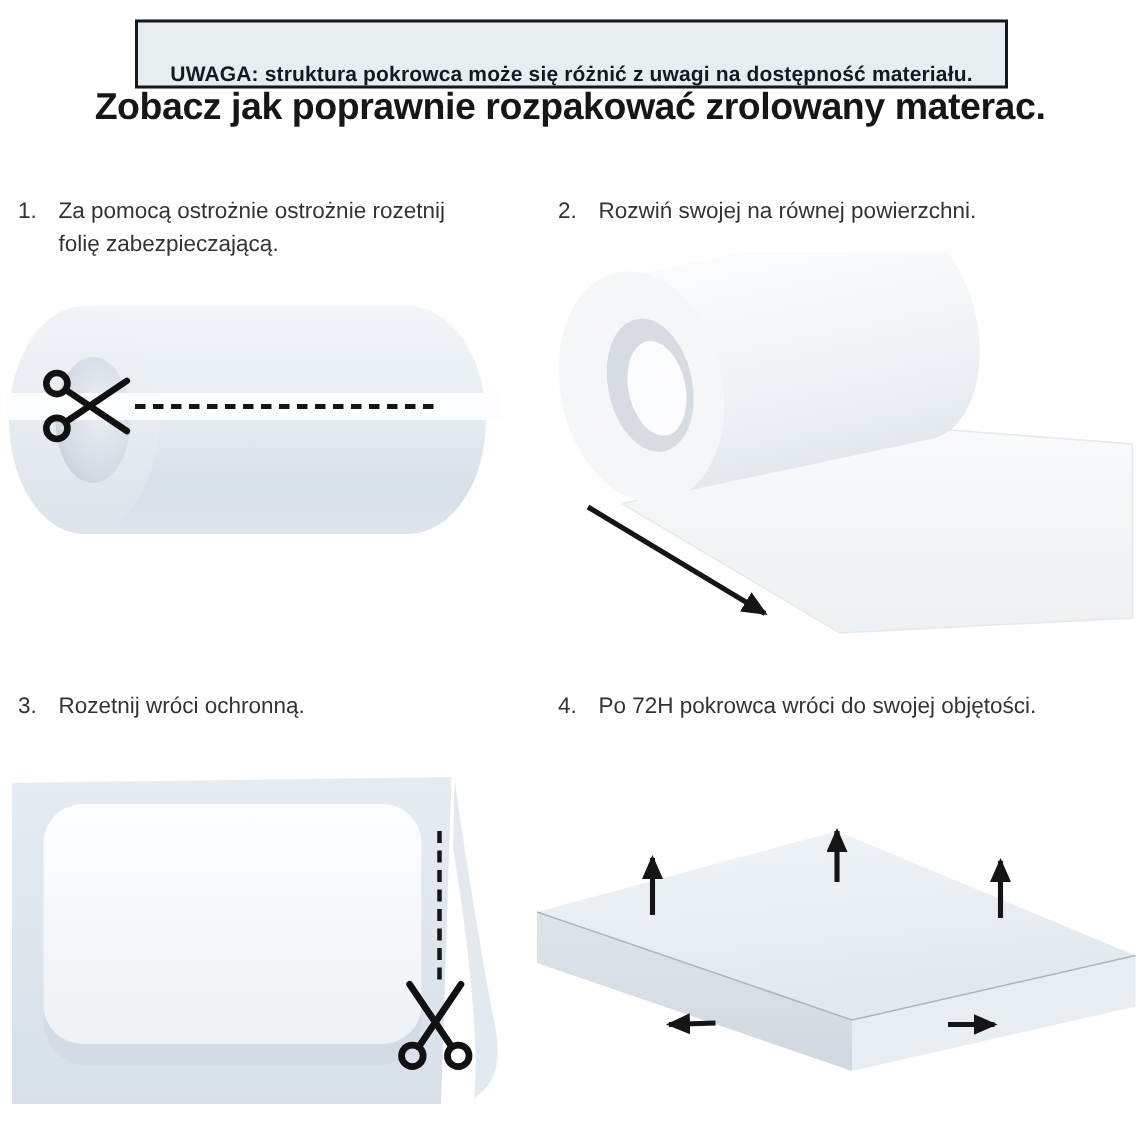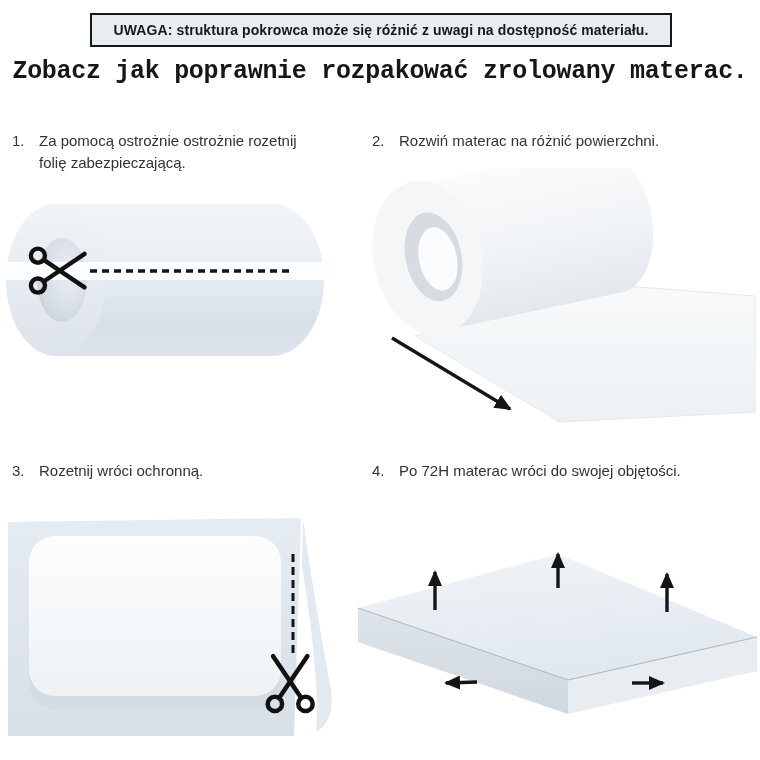--- a/index.html
+++ b/index.html
@@ -1,28 +1,28 @@
 <!DOCTYPE html>
 <html><head>
 <meta charset="utf-8">
 <style>
   html,body{margin:0;padding:0;background:#ffffff;}
   .page{
     position:relative;width:760px;height:760px;background:#ffffff;
     font-family:"Liberation Sans","DejaVu Sans",sans-serif;overflow:hidden;
   }
   .notice{
-    position:absolute;left:90px;top:13px;width:582px;height:34px;
+    position:absolute;left:90px;top:13px;width:582px;height:46px;
     box-sizing:border-box;border:2px solid #121a21;background:#e8eef0;
-    display:flex;align-items:center;justify-content:center;
+    display:flex;align-items:flex-end;justify-content:center;
   }
   .notice span{font-size:14px;font-weight:700;color:#121a21;letter-spacing:.1px;white-space:nowrap;}
   .title{
     position:absolute;left:0;top:57px;width:760px;margin:0;text-align:center;
-    font-size:25px;font-weight:700;color:#161616;letter-spacing:-.3px;font-family:Liberation Mono, monospace;
+    font-size:25px;font-weight:700;color:#161616;letter-spacing:-.3px;
   }
   .step{position:absolute;display:flex;align-items:flex-start;font-size:15px;color:#333333;line-height:22px;}
   .step .num{flex:0 0 27px;}
   .step .txt{flex:1;}
   .s1{left:12px;top:130px;width:310px;}
   .s2{left:372px;top:130px;width:386px;}
   .s3{left:12px;top:460px;width:340px;}
   .s4{left:372px;top:460px;width:386px;}
   .illus{position:absolute;}
   .il1{left:4px;top:200px;}
@@ -40,29 +40,29 @@
   </div>
 
   <h1 class="title">Zobacz jak poprawnie rozpakować zrolowany materac.</h1>
 
   <div class="step s1">
     <span class="num">1.</span>
     <span class="txt">Za pomocą ostrożnie ostrożnie rozetnij folię zabezpieczającą.</span>
   </div>
   <div class="step s2">
     <span class="num">2.</span>
-    <span class="txt">Rozwiń materac na różnić powierzchni.</span>
+    <span class="txt">Rozwiń swojej na równej powierzchni.</span>
   </div>
   <div class="step s3">
     <span class="num">3.</span>
     <span class="txt">Rozetnij wróci ochronną.</span>
   </div>
   <div class="step s4">
     <span class="num">4.</span>
-    <span class="txt">Po 72H materac wróci do swojej objętości.</span>
+    <span class="txt">Po 72H pokrowca wróci do swojej objętości.</span>
   </div>
 
   <svg class="illus il1" width="330" height="164" viewBox="0 0 330 164">
     <defs>
       <linearGradient id="gBody1" x1="0" y1="0" x2="0" y2="1">
         <stop offset="0" stop-color="#f2f5f8"></stop>
           <stop offset="0.45" stop-color="#e7edf3"></stop>
         <stop offset="0.8" stop-color="#d7dfe8"></stop>
           <stop offset="1" stop-color="#dde4eb"></stop>
       </linearGradient>

